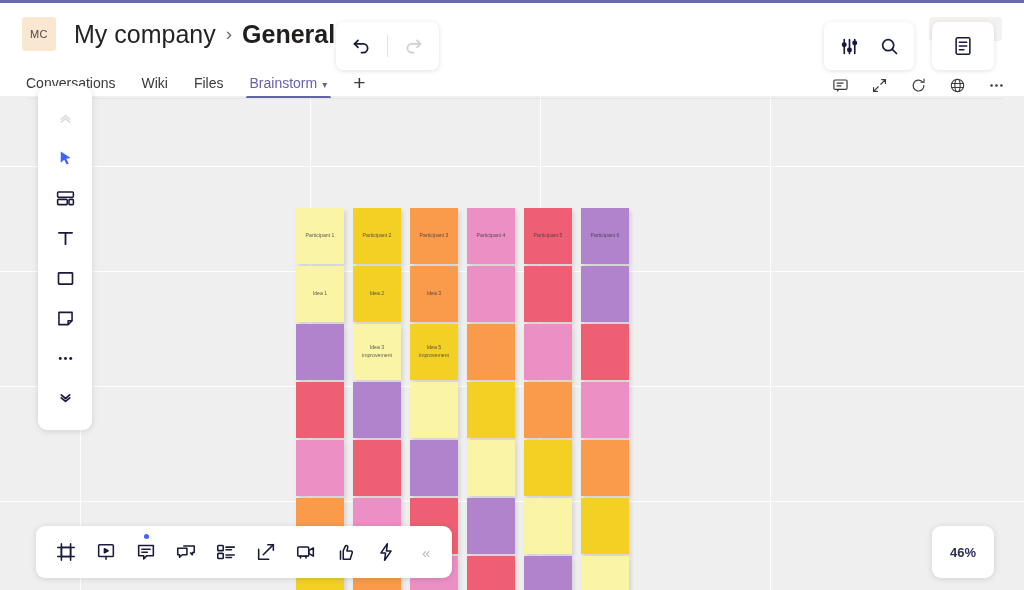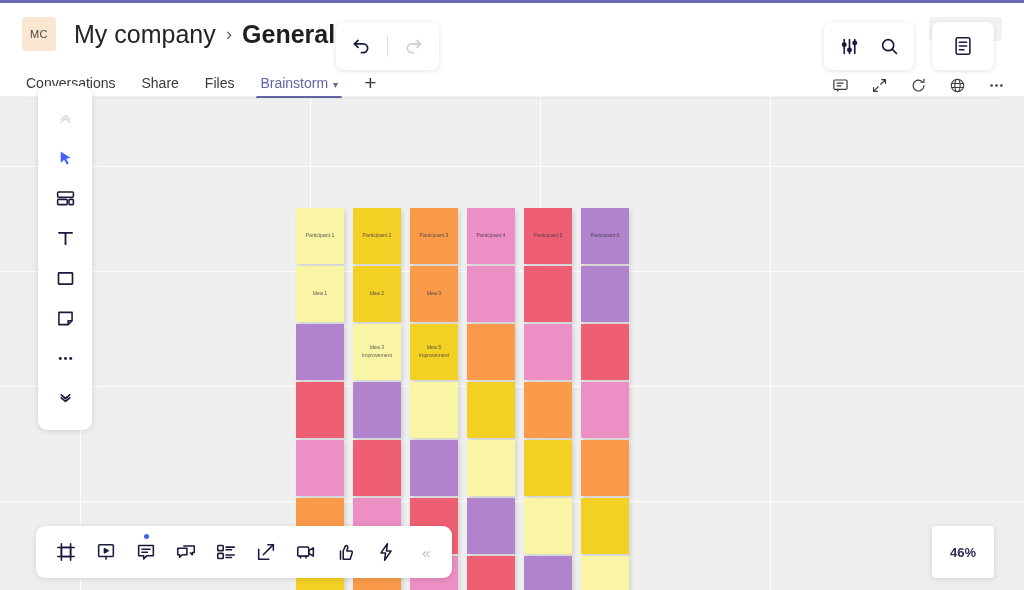--- a/index.html
+++ b/index.html
@@ -77,21 +77,21 @@
   .lb-item { width: 54px; height: 40px; display: flex; align-items: center; justify-content: center; cursor: pointer; }
 
   
   .bottom-bar { position: absolute; left: 36px; bottom: 12px; height: 52px; background: #fff; border-radius: 9px;
     display: flex; align-items: center; padding: 0 10px; box-shadow: 0 1px 6px rgba(0,0,0,0.13); }
   .bb-item { position: relative; width: 40px; height: 40px; display: flex; align-items: center; justify-content: center; cursor: pointer; }
   .bb-dot { position: absolute; top: 2px; left: 18px; width: 5px; height: 5px; border-radius: 50%; background: #4262ff; }
   .bb-collapse { color: #b9b9c4; font-size: 15px; padding: 0 12px 0 16px; cursor: pointer; }
 
   .zoom-badge { position: absolute; right: 30px; bottom: 12px; width: 62px; height: 52px; background: #fff;
-    border-radius: 3px; display: flex; align-items: center; justify-content: center;
+    border-radius: 9px; display: flex; align-items: center; justify-content: center;
     font-size: 13px; font-weight: 700; color: #2d2d5a; box-shadow: 0 1px 6px rgba(0,0,0,0.13); cursor: pointer; }
 
   svg { display: block; }
 </style>
 </head>
 <body>
 
 <div id="app">
 
   <div class="canvas">
@@ -176,21 +176,21 @@
       <div class="team-avatar">MC</div>
       <div class="team-name">My company</div>
       <div class="crumb-sep">›</div>
       <div class="channel-name">General</div>
       <div class="crumb-more">···</div>
     </div>
     <div class="orgwide-pill">Org-wide</div>
 
     <div class="tabs-row">
       <div class="tab"><span>Conversations</span></div>
-      <div class="tab"><span>Share</span></div>
+      <div class="tab"><span>Wiki</span></div>
       <div class="tab"><span>Files</span></div>
       <div class="tab active">
         <span>Brainstorm</span><span class="chev">▾</span>
       </div>
       <div class="tab-add">+</div>
       <div class="tabs-underline"></div>
 
       <div class="header-icons">
         <div class="hi">
           <svg width="17" height="17" viewBox="0 0 20 20" fill="none" stroke="#3b3a39" stroke-width="1.4">

